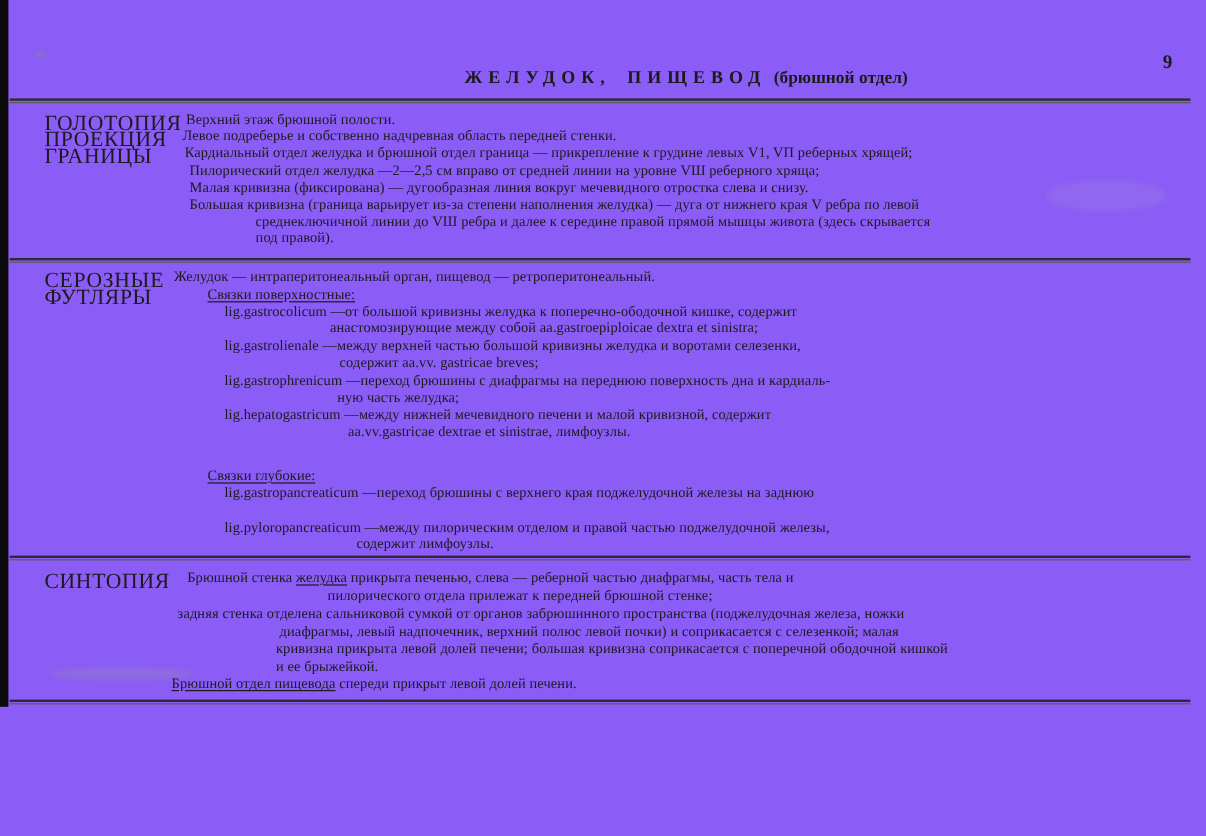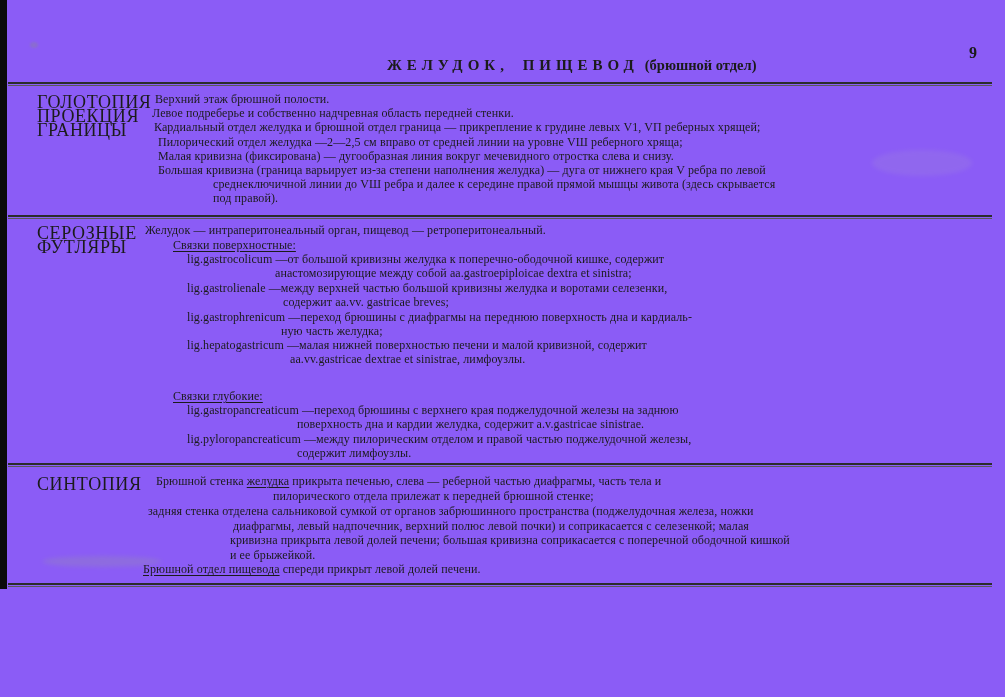--- a/index.html
+++ b/index.html
@@ -86,26 +86,25 @@
   <div class="lbl" style="left:37px;top:237px">ФУТЛЯРЫ</div>
 
   <div class="ln" style="left:145px;top:223px">Желудок — интраперитонеальный орган, пищевод — ретроперитонеальный.</div>
   <div class="ln u" style="left:173px;top:238px">Связки поверхностные:</div>
   <div class="ln" style="left:187px;top:252px">lig.gastrocolicum —от большой кривизны желудка к поперечно-ободочной кишке, содержит</div>
   <div class="ln" style="left:275px;top:266px">анастомозирующие между собой aa.gastroepiploicae dextra et sinistra;</div>
   <div class="ln" style="left:187px;top:281px">lig.gastrolienale —между верхней частью большой кривизны желудка и воротами селезенки,</div>
   <div class="ln" style="left:283px;top:295px">содержит aa.vv. gastricae breves;</div>
   <div class="ln" style="left:187px;top:310px">lig.gastrophrenicum —переход брюшины с диафрагмы на переднюю поверхность дна и кардиаль-</div>
   <div class="ln" style="left:281px;top:324px">ную часть желудка;</div>
-  <div class="ln" style="left:187px;top:338px">lig.hepatogastricum —малая нижней поверхностью печени и малой кривизной, содержит</div>
+  <div class="ln" style="left:187px;top:338px">lig.hepatogastricum —между нижней мечевидного печени и малой кривизной, содержит</div>
   <div class="ln" style="left:290px;top:352px">aa.vv.gastricae dextrae et sinistrae, лимфоузлы.</div>
 
   <div class="ln u" style="left:173px;top:389px">Связки глубокие:</div>
   <div class="ln" style="left:187px;top:403px">lig.gastropancreaticum —переход брюшины с верхнего края поджелудочной железы на заднюю</div>
-  <div class="ln" style="left:297px;top:417px">поверхность дна и кардии желудка, содержит a.v.gastricae sinistrae.</div>
   <div class="ln" style="left:187px;top:432px">lig.pyloropancreaticum —между пилорическим отделом и правой частью поджелудочной железы,</div>
   <div class="ln" style="left:297px;top:446px">содержит лимфоузлы.</div>
 
   <div class="rule" style="top:463px"></div>
 
   <div class="lbl" style="left:37px;top:474px">СИНТОПИЯ</div>
 
   <div class="ln" style="left:156px;top:474px">
     <span>Брюшной стенка </span><span class="u">желудка</span><span> прикрыта печенью,  слева — реберной частью диафрагмы, часть тела и</span>
   </div>

